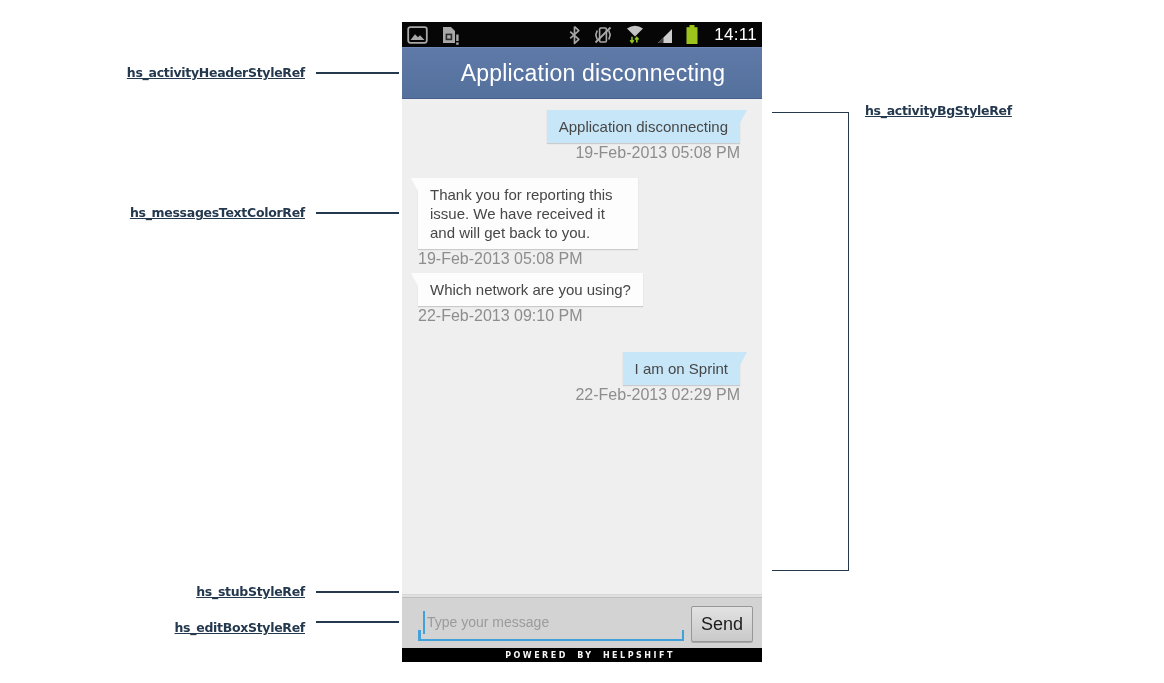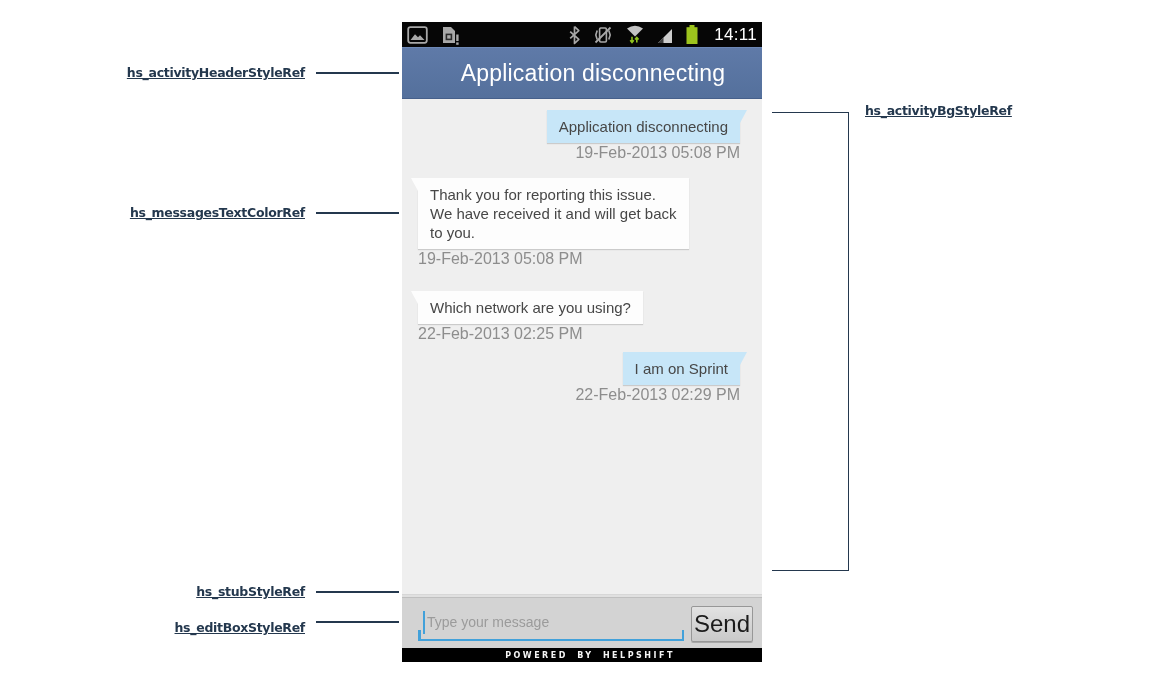--- a/index.html
+++ b/index.html
@@ -60,21 +60,21 @@
   .editwrap::before { left:0; } .editwrap::after { right:0; }
   .caret { position:absolute; left:5px; top:6px; width:2px; height:23px;
            background:#42a1da; }
   .editwrap input { width:100%; height:100%; background:transparent; border:none;
            outline:none; font-family:"Liberation Sans",sans-serif; font-size:14px;
            color:#5a5a5a; padding-left:9px; }
   .editwrap input::placeholder { color:#9b9b9b; opacity:1; }
   .send { position:absolute; right:9px; top:8px; width:62px; height:36px;
           background:linear-gradient(#e2e2e2,#c9c9c9); border:1px solid #979797;
           border-radius:2px; font-family:"Liberation Sans",sans-serif;
-          font-size:24px; color:#1b1b1b; box-shadow:0 1px 0 rgba(0,0,0,0.2);margin-left:24px; }
+          font-size:18px; color:#1b1b1b; box-shadow:0 1px 0 rgba(0,0,0,0.2);margin-left:24px; }
   .powered { height:14px; background:#000; display:flex; align-items:center;
              justify-content:center;padding-left:16px; }
   .powered span { color:#f5f5f5; font-size:8px; font-weight:bold;
              letter-spacing:2.5px; word-spacing:4px;
              font-family:"DejaVu Sans", sans-serif; }
 </style>
 </head>
 <body>
 
 <div class="canvas">
@@ -153,27 +153,27 @@
     </div>
 
     <div class="chat">
 
       <div class="msg user" style="top:11px; right:22px">
         <div class="bubble">Application disconnecting</div>
         <div class="ts">19-Feb-2013 05:08 PM</div>
       </div>
 
       <div class="msg agent" style="top:79px; left:16px">
-        <div class="bubble" style="width:271px">Thank you for reporting this issue. We have received it and will get back to you.</div>
+        <div class="bubble" style="width:220px">Thank you for reporting this issue. We have received it and will get back to you.</div>
         <div class="ts">19-Feb-2013 05:08 PM</div>
       </div>
 
-      <div class="msg agent" style="top:192px; left:16px">
+      <div class="msg agent" style="top:174px; left:16px">
         <div class="bubble">Which network are you using?</div>
-        <div class="ts">22-Feb-2013 02:25 PM</div>
+        <div class="ts">22-Feb-2013 09:10 PM</div>
       </div>
 
       <div class="msg user" style="top:253px; right:22px">
         <div class="bubble">I am on Sprint</div>
         <div class="ts">22-Feb-2013 02:29 PM</div>
       </div>
 
       <div class="stub"></div>
     </div>
 

